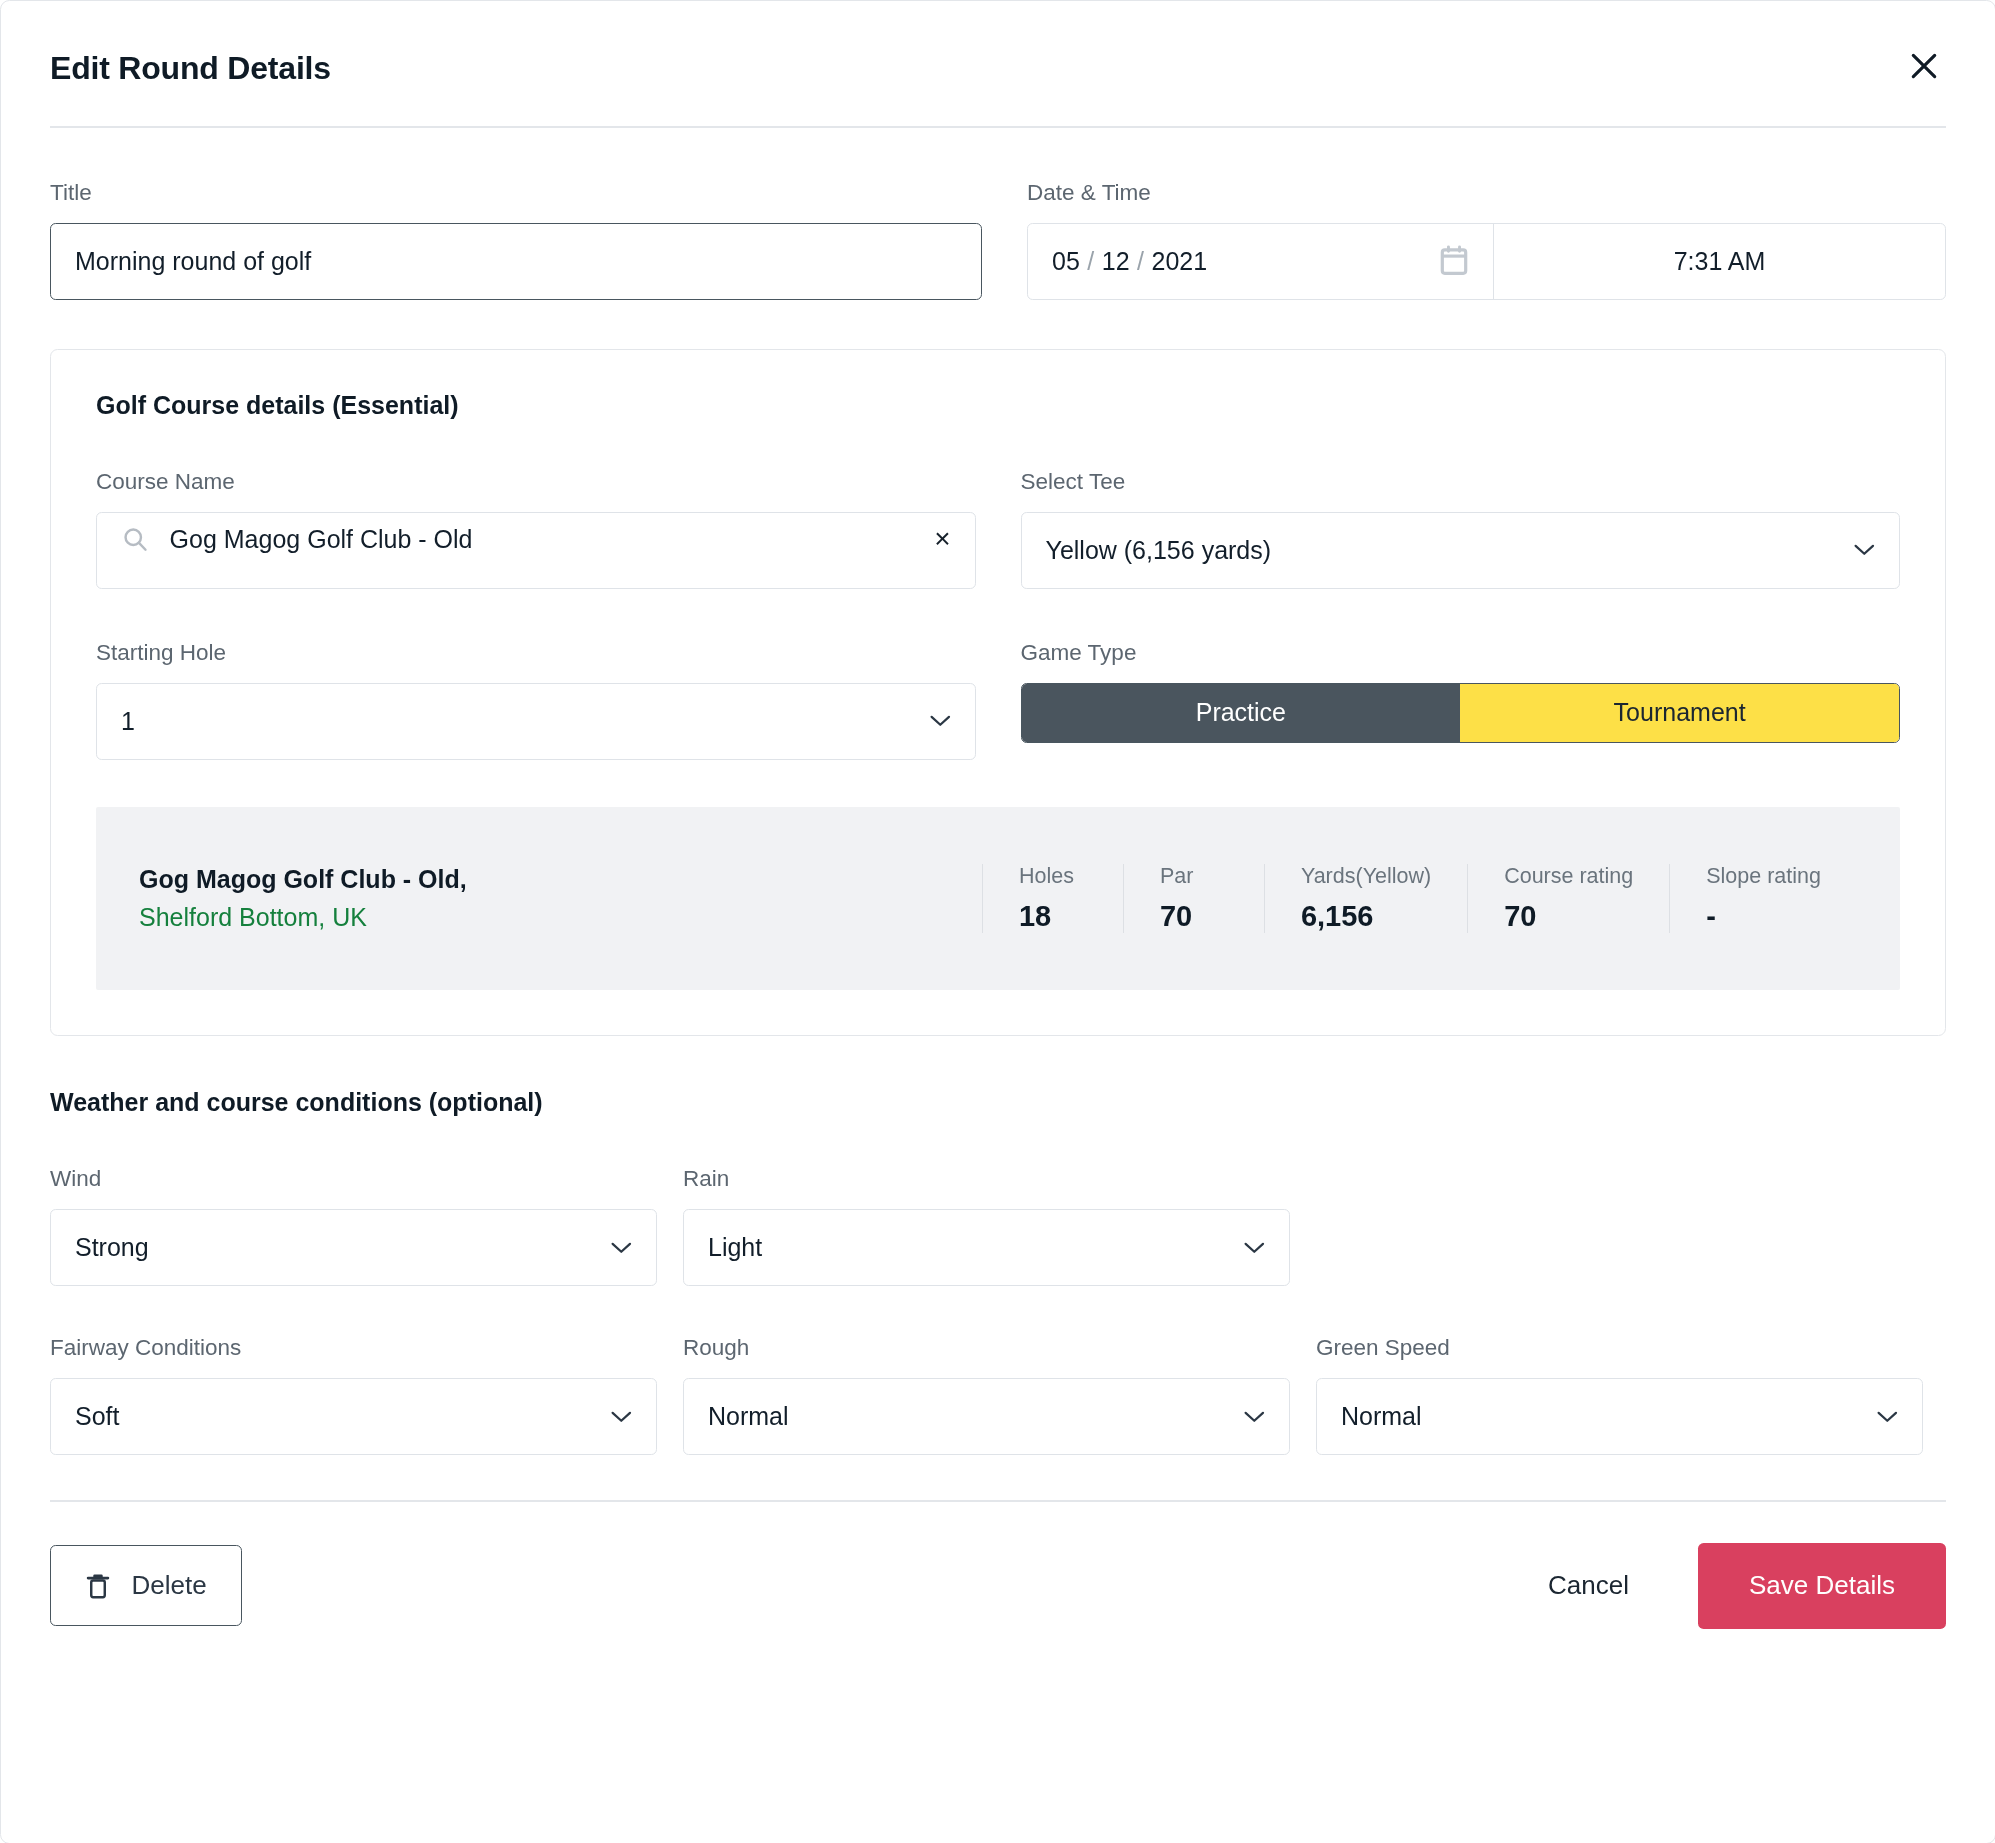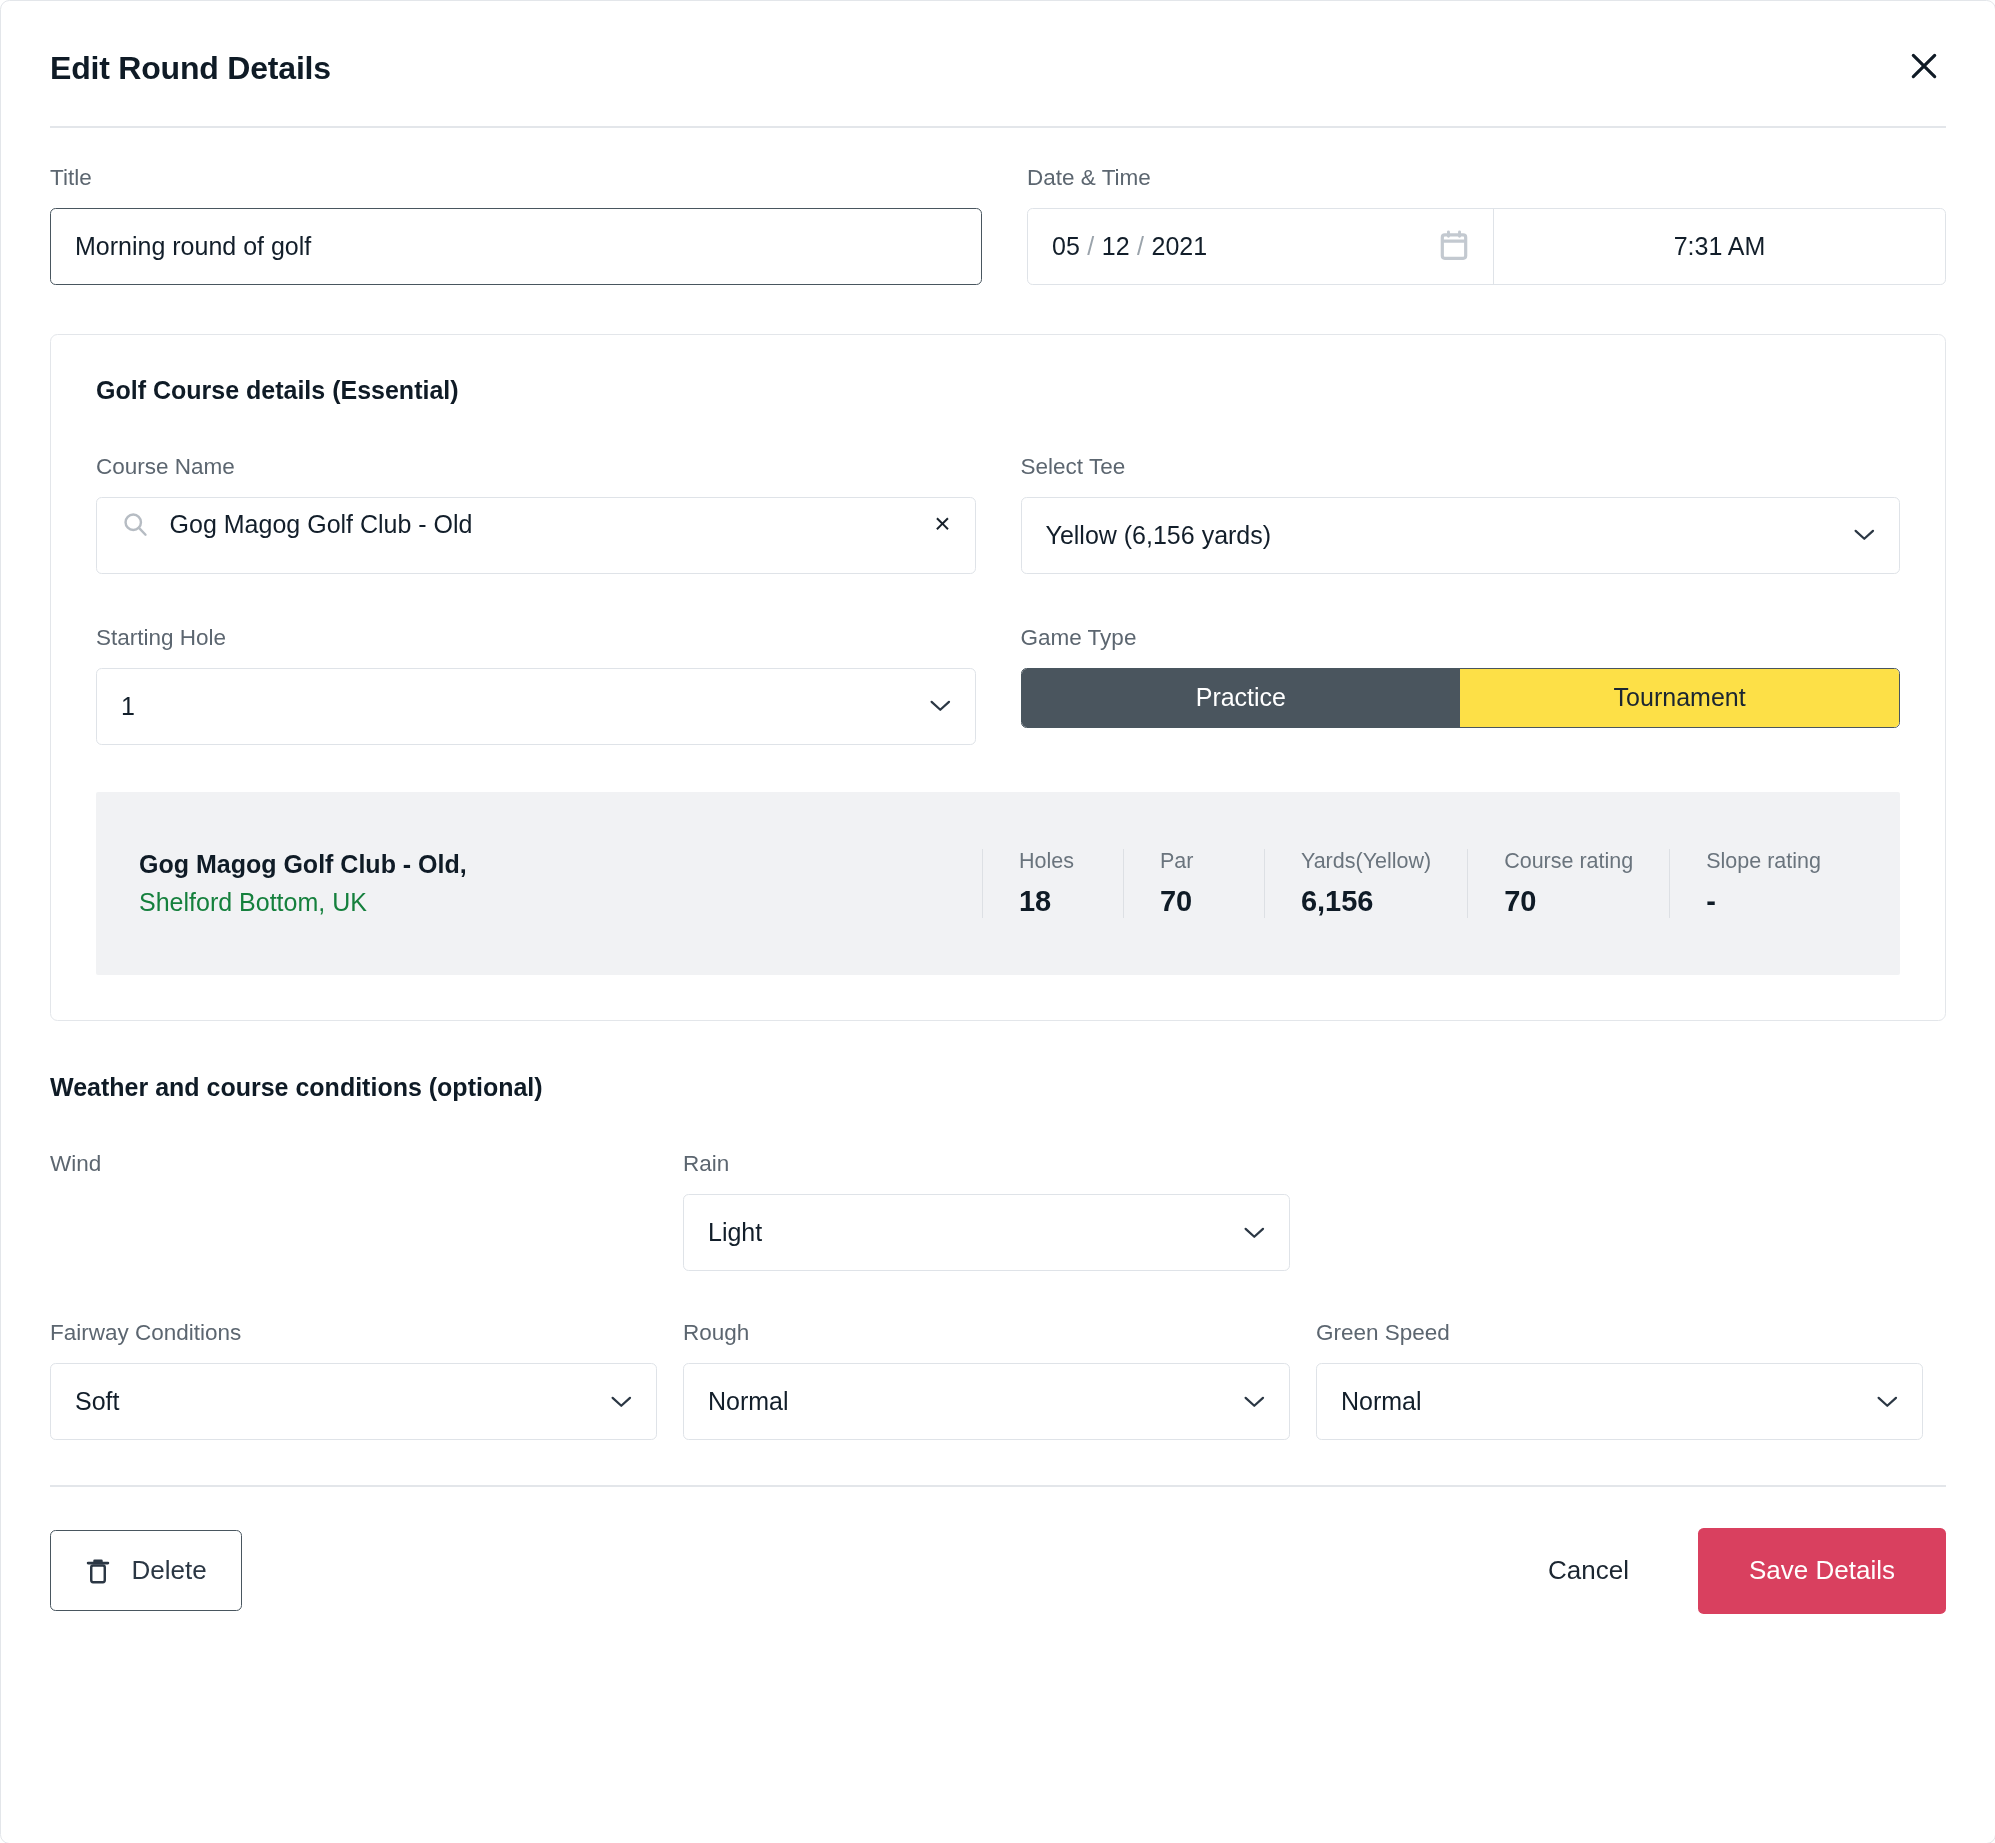--- a/index.html
+++ b/index.html
@@ -90,21 +90,21 @@
 
   .chev {
     width: 20.6px; height: 12px;
     flex: 0 0 auto;
   }
 
   
   .row-top {
     display: flex;
     gap: 45px;
-    margin-top: 37px;
+    margin-top: 52px;
   }
   .col-title { width: 932px; }
   .col-datetime { flex: 1; }
 
   .datetime-wrap {
     display: flex;
     height: 77px;
     border: 1.9px solid #dfe3e8;
     border-radius: 5.6px;
     overflow: hidden;
@@ -420,20 +420,26 @@
           <div class="v">-</div>
         </div>
       </div>
     </div>
 
     <div class="weather-heading">Weather and course conditions (optional)</div>
 
     <div class="weather-row">
       <div class="weather-col">
         <span class="field-label">Wind</span>
+        <div class="select-box">
+          <span>Strong</span>
+          <svg class="chev" viewBox="0 0 22 13">
+            <path d="M1.6 2 L11 10.6 L20.4 2" fill="none" stroke="#2b3744" stroke-width="2.4" stroke-linecap="round" stroke-linejoin="round"></path>
+          </svg>
+        </div>
       </div>
       <div class="weather-col">
         <span class="field-label">Rain</span>
         <div class="select-box">
           <span>Light</span>
           <svg class="chev" viewBox="0 0 22 13">
             <path d="M1.6 2 L11 10.6 L20.4 2" fill="none" stroke="#2b3744" stroke-width="2.4" stroke-linecap="round" stroke-linejoin="round"></path>
           </svg>
         </div>
       </div>

